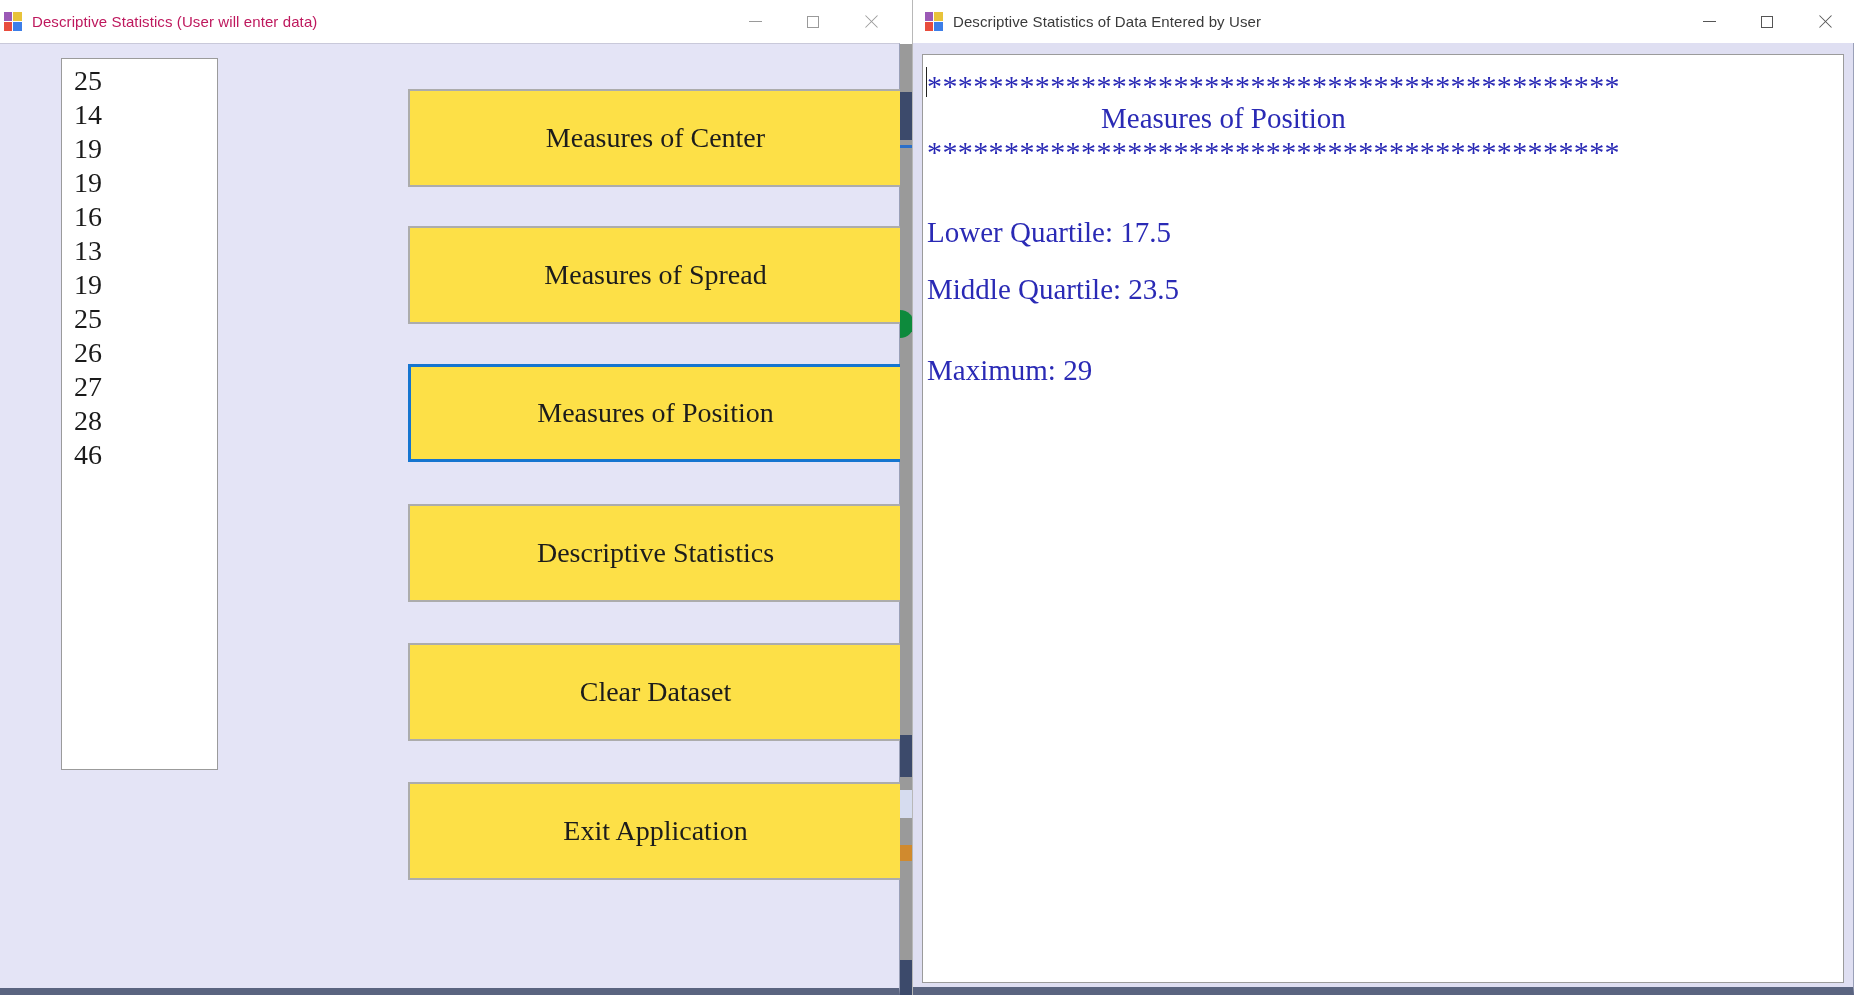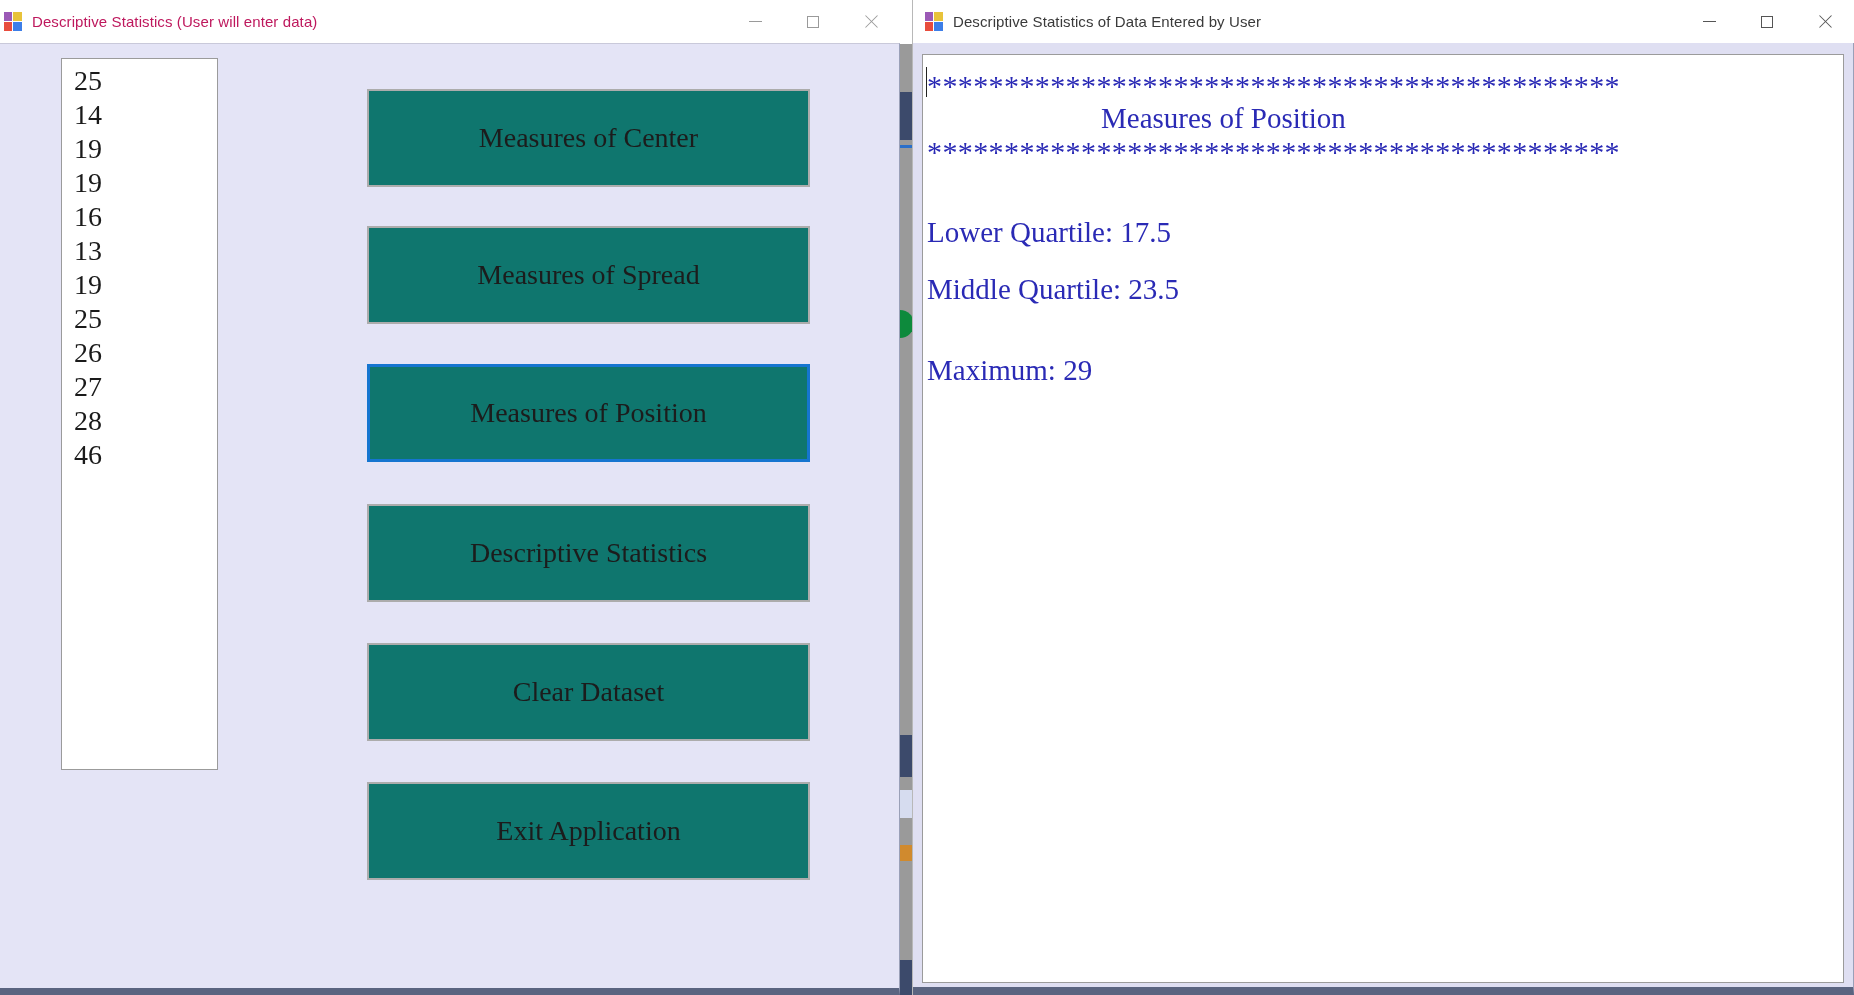--- a/index.html
+++ b/index.html
@@ -149,24 +149,24 @@
     font-family: "Liberation Serif", serif;
     font-size: 28px;
     color: #1a1a1a;
     line-height: 34px;
     padding-left: 12px;
     white-space: nowrap;
   }
 
   .btn {
     position: absolute;
-    left: 367px;
-    width: 443px;
+    left: 408px;
+    width: 495px;
     height: 98px;
-    background: #0f766e;
+    background: #fde047;
     border: 2px solid #acacac;
     display: flex;
     align-items: center;
     justify-content: center;
     font-family: "Liberation Serif", serif;
     font-size: 28px;
     color: #1c1c1c;
   }
   .btn.focused {
     border: 3px solid #1575d0;

